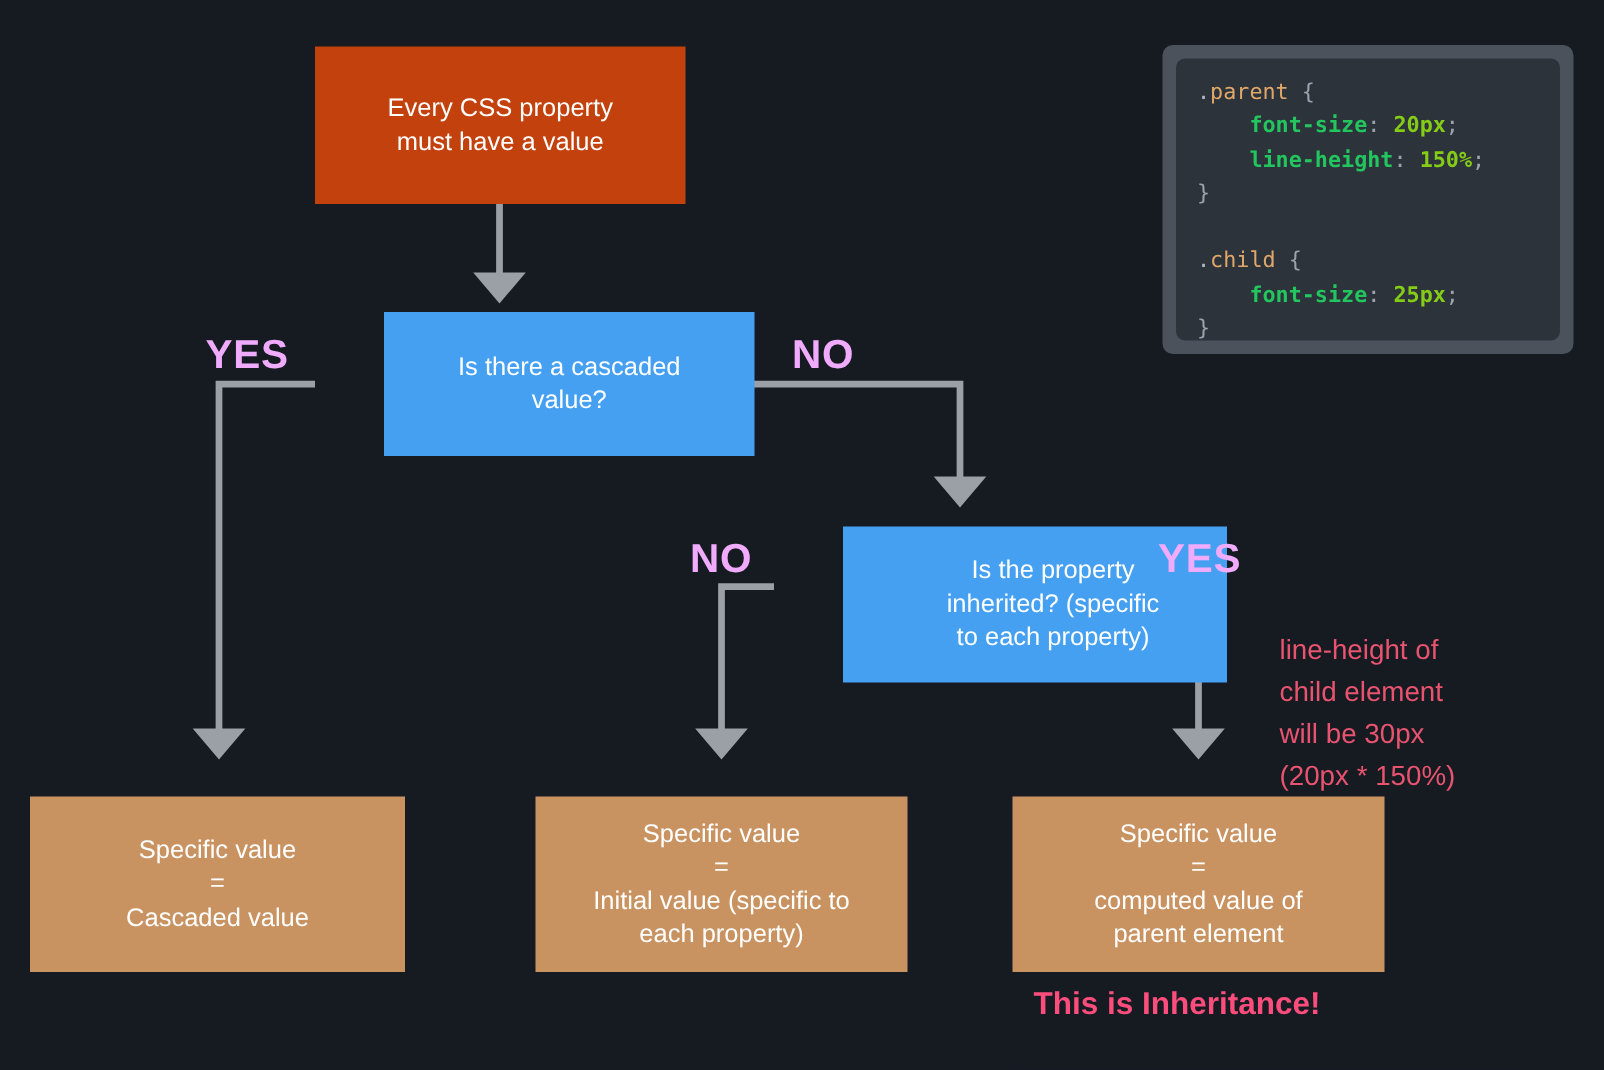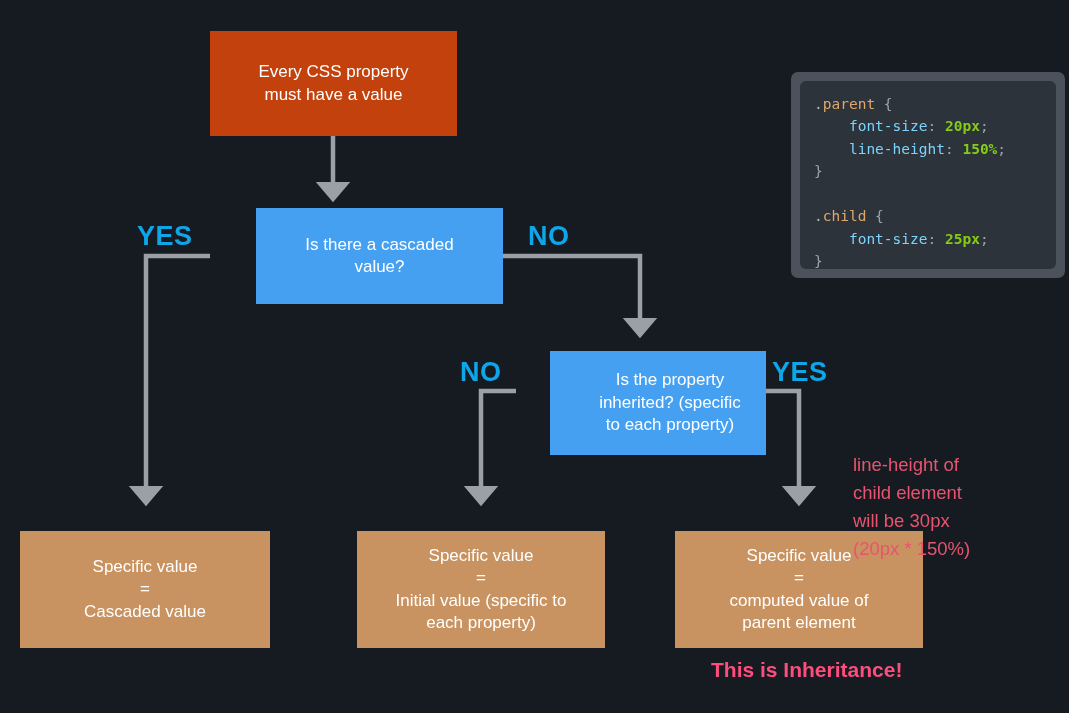--- a/index.html
+++ b/index.html
@@ -30,21 +30,21 @@
     line-height: 1.32;
     white-space: pre-line;
     font-family: "Liberation Sans", sans-serif;
   }
   .node-pink   { background: #c2410c; font-size: 17px; }
   .node-blue   { background: #45a0f2; font-size: 17px; margin-left: 46px; }
   .node-tan    { background: #c99361; font-size: 17px; }
 
   .edge-label {
     position: absolute;
-    color: #0ea5e9;
+    color: #f0abfc;
     font-weight: bold;
     font-size: 27px;
     letter-spacing: 0.5px;
     font-family: "Liberation Sans", sans-serif;
     white-space: nowrap;
   }
   .annotation {
     position: absolute;
     color: #e8536f;
     font-size: 18.5px;
@@ -52,48 +52,46 @@
     white-space: pre-line;
     font-family: "Liberation Sans", sans-serif;
   }
   .callout {
     position: absolute;
     color: #fc4d7c;
     font-weight: bold;
     font-size: 21px;
     white-space: nowrap;
     font-family: "Liberation Sans", sans-serif;
-    margin-left: 22px;
   }
 
   
   .code-frame {
     position: absolute;
-    left: 791px; top: 30px;
+    left: 775px; top: 30px;
     width: 274px; height: 206px;
     background: #4c525b;
     border-radius: 7px;
     padding: 9px;
-    margin-top: 42px;
   }
   .code-inner {
     width: 100%; height: 100%;
     background: #2d333b;
     border-radius: 6px;
     padding: 12px 14px;
     font-family: "DejaVu Sans Mono", monospace;
     font-size: 14.5px;
     line-height: 1.55;
     color: #adbac7;
     overflow: hidden;
     white-space: pre;
   }
   .tok-sel  { color: #e0a76a; }
   .tok-pun  { color: #9aa4ae; }
-  .tok-prop { color: #7dd3fc; }
+  .tok-prop { color: #22c55e; font-weight: bold; }
   .tok-val  { color: #84cc16; font-weight: bold; }
   .tok-dot  { color: #adbac7; }
 </style>
 </head>
 <body>
 
 <svg id="canvas" viewBox="0 0 1069 713" xmlns="http://www.w3.org/2000/svg">
   <defs>
     <marker id="ah" markerWidth="9" markerHeight="9" refX="3.2" refY="4.5" orient="auto" markerUnits="strokeWidth">
       <path d="M0,0.6 L0,8.4 L4.6,4.5 z" fill="#9aa0a6"></path>
@@ -120,21 +118,21 @@
     <path d="M764,391 L799,391 L799,500" stroke="#9aa0a6" stroke-width="4.5" fill="none" marker-end="url(#ah)"></path>
   </g>
 </svg>
 
 <div class="node node-pink" style="left:210px; top:31px; width:247px; height:105px;">Every CSS property
 must have a value</div>
 
 <div class="node node-blue" style="left:210px; top:208px; width:247px; height:96px;">Is there a cascaded
 value?</div>
 
-<div class="node node-blue" style="left:504px; top:351px; width:216px; height:104px;padding-left:24px;">Is the property
+<div class="node node-blue" style="left:516px; top:351px; width:256px; height:104px;padding-left:24px;">Is the property
 inherited? (specific
 to each property)</div>
 
 <div class="node node-tan" style="left:20px; top:531px; width:250px; height:117px;">Specific value
 =
 Cascaded value</div>
 
 <div class="node node-tan" style="left:357px; top:531px; width:248px; height:117px;">Specific value
 =
 Initial value (specific to
@@ -146,21 +144,21 @@
 parent element</div>
 
 <div class="edge-label" style="left:137px; top:221px;">YES</div>
 
 <div class="edge-label" style="left:528px; top:221px;">NO</div>
 
 <div class="edge-label" style="left:460px; top:357px;">NO</div>
 
 <div class="edge-label" style="left:772px; top:357px;">YES</div>
 
-<div class="annotation" style="left:853px; top:419px; width:200px;margin-top:32px;">line-height of
+<div class="annotation" style="left:853px; top:419px; width:200px;">line-height of
 child element
 will be 30px
 (20px * 150%)</div>
 
 <div class="callout" style="left:689px; top:658px;">This is Inheritance!</div>
 
 <div class="code-frame">
   <div class="code-inner" id="code-inner"><div><span class="tok-dot">.</span><span class="tok-sel">parent</span><span class="tok-pun"> {</span></div><div><span class="tok-prop">    font-size</span><span class="tok-pun">: </span><span class="tok-val">20px</span><span class="tok-pun">;</span></div><div><span class="tok-prop">    line-height</span><span class="tok-pun">: </span><span class="tok-val">150%</span><span class="tok-pun">;</span></div><div><span class="tok-pun">}</span></div><div>&nbsp;</div><div><span class="tok-dot">.</span><span class="tok-sel">child</span><span class="tok-pun"> {</span></div><div><span class="tok-prop">    font-size</span><span class="tok-pun">: </span><span class="tok-val">25px</span><span class="tok-pun">;</span></div><div><span class="tok-pun">}</span></div></div>
 </div>
 

